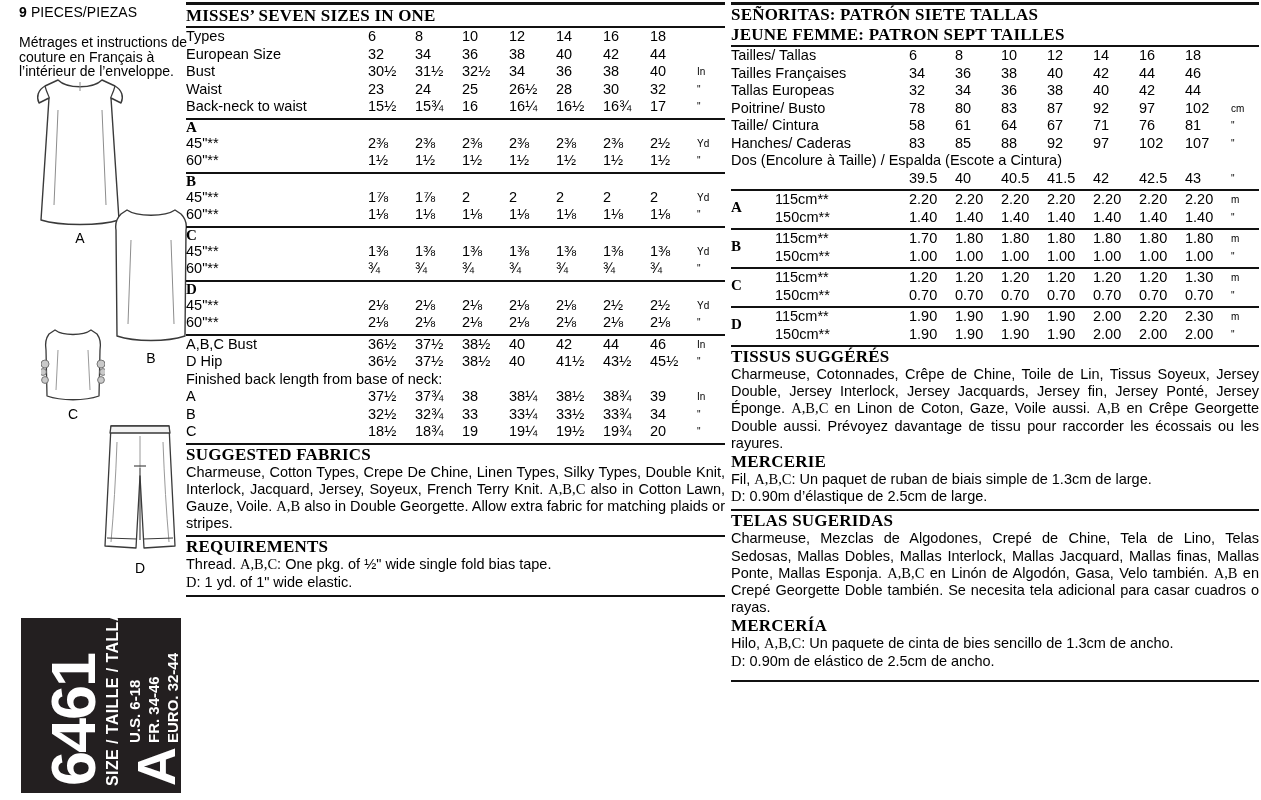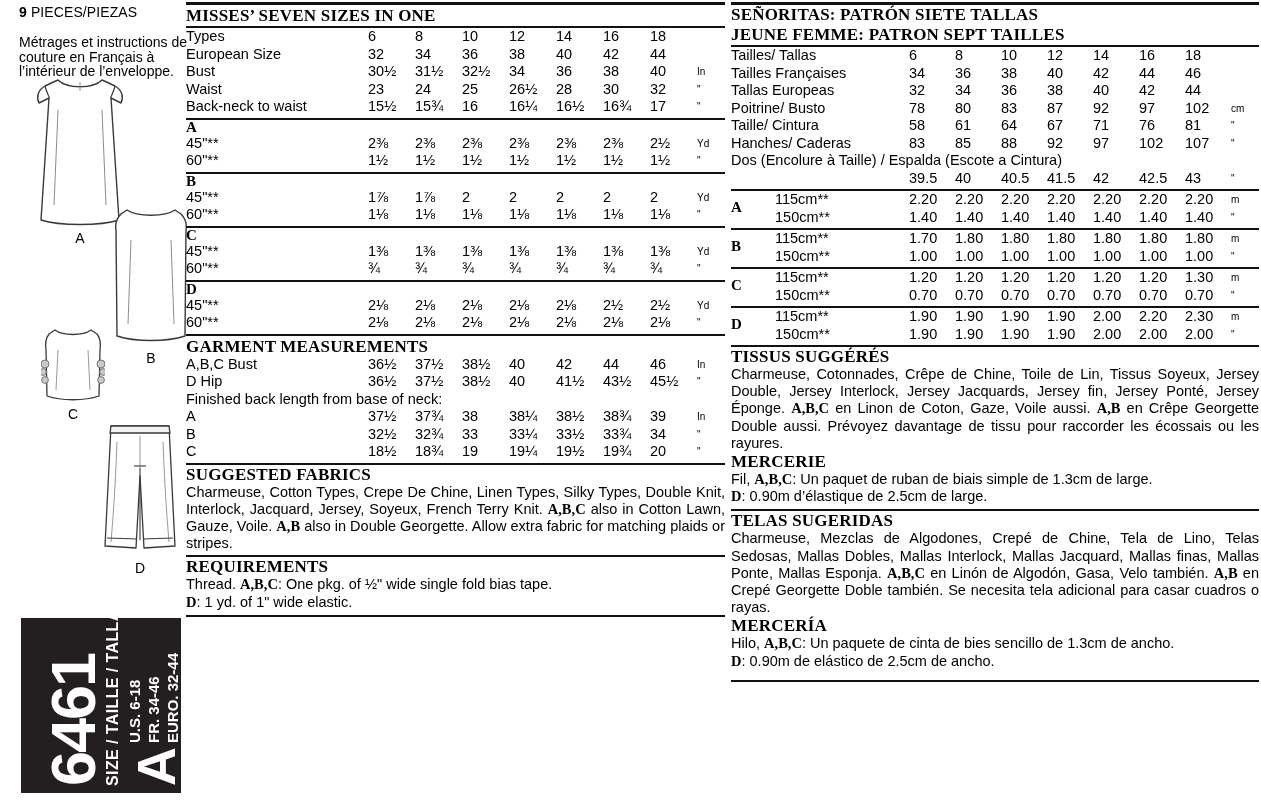--- a/index.html
+++ b/index.html
@@ -42,21 +42,21 @@
 
   .sec-title{font-family:"Liberation Serif", serif;font-weight:bold;font-size:17px;line-height:19px;letter-spacing:.2px;}
 
   table.tbl{border-collapse:collapse;width:100%;font-size:14.5px;}
   table.tbl td{padding:0;line-height:17.5px;white-space:nowrap;vertical-align:top;}
   td.lab{text-align:left;}
   td.v{text-align:left;}
   td.u{text-align:left;font-size:10px;}
 
   .body-txt{font-size:14.5px;line-height:17.2px;text-align:justify;}
-  .body-txt b{font-family:"Liberation Serif", serif;font-weight:bold;}
+  .body-txt b{font-family:"Liberation Serif", serif;font-weight:normal;}
   .foot{font-size:11.5px;line-height:13px;}
 
   .grp{font-family:"Liberation Serif", serif;font-weight:bold;font-size:15px;line-height:15px;}
 </style>
 </head>
 <body>
 
 <div class="page">
 
   <div class="col-left">
@@ -393,21 +393,20 @@
                 <td class="v">2⅛</td>
                 <td class="v">2⅛</td>
                 <td class="u">"</td>
               </tr>
             </tbody>
           </table>
           <div class="hr-med" style="margin-top:2px;"></div>
         </div>
       </div>
 
-    <div class="sec-title" style="padding-top:1px;">GARMENT MEASUREMENTS</div>
     <table class="tbl">
       <colgroup>
           <col style="width:182px">
           <col style="width:47px">
           <col style="width:47px">
           <col style="width:47px">
           <col style="width:47px">
           <col style="width:47px">
           <col style="width:47px">
           <col style="width:47px">

